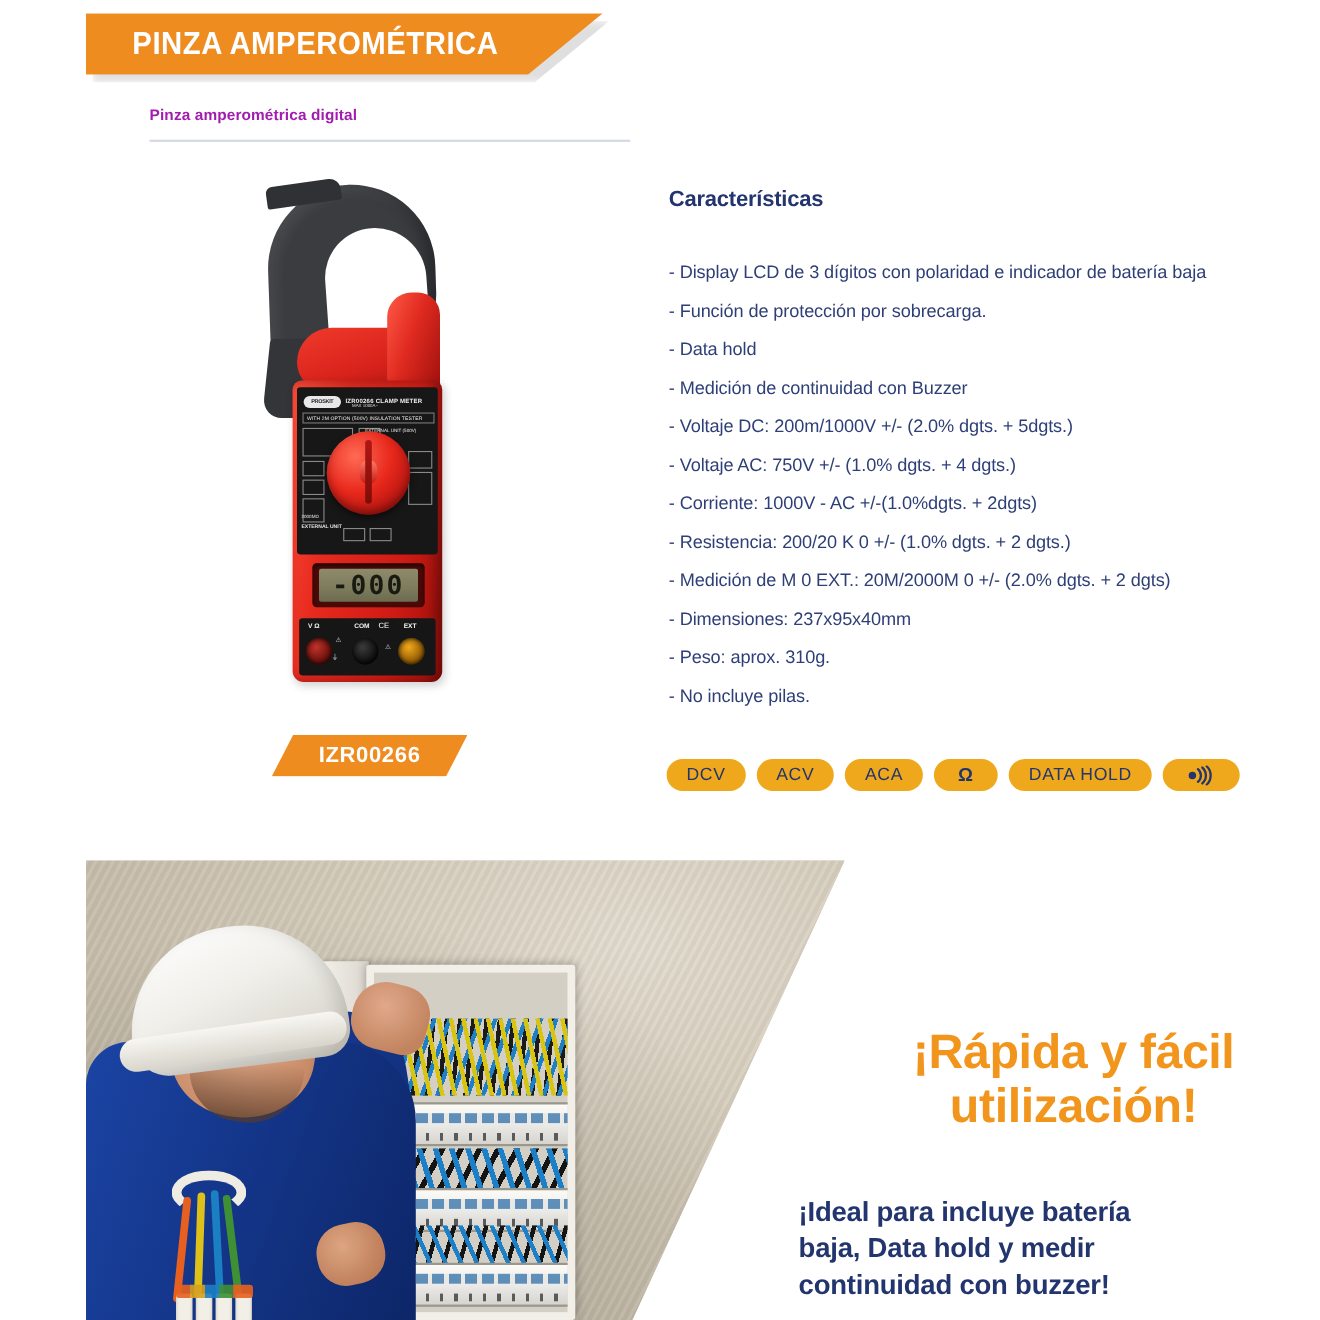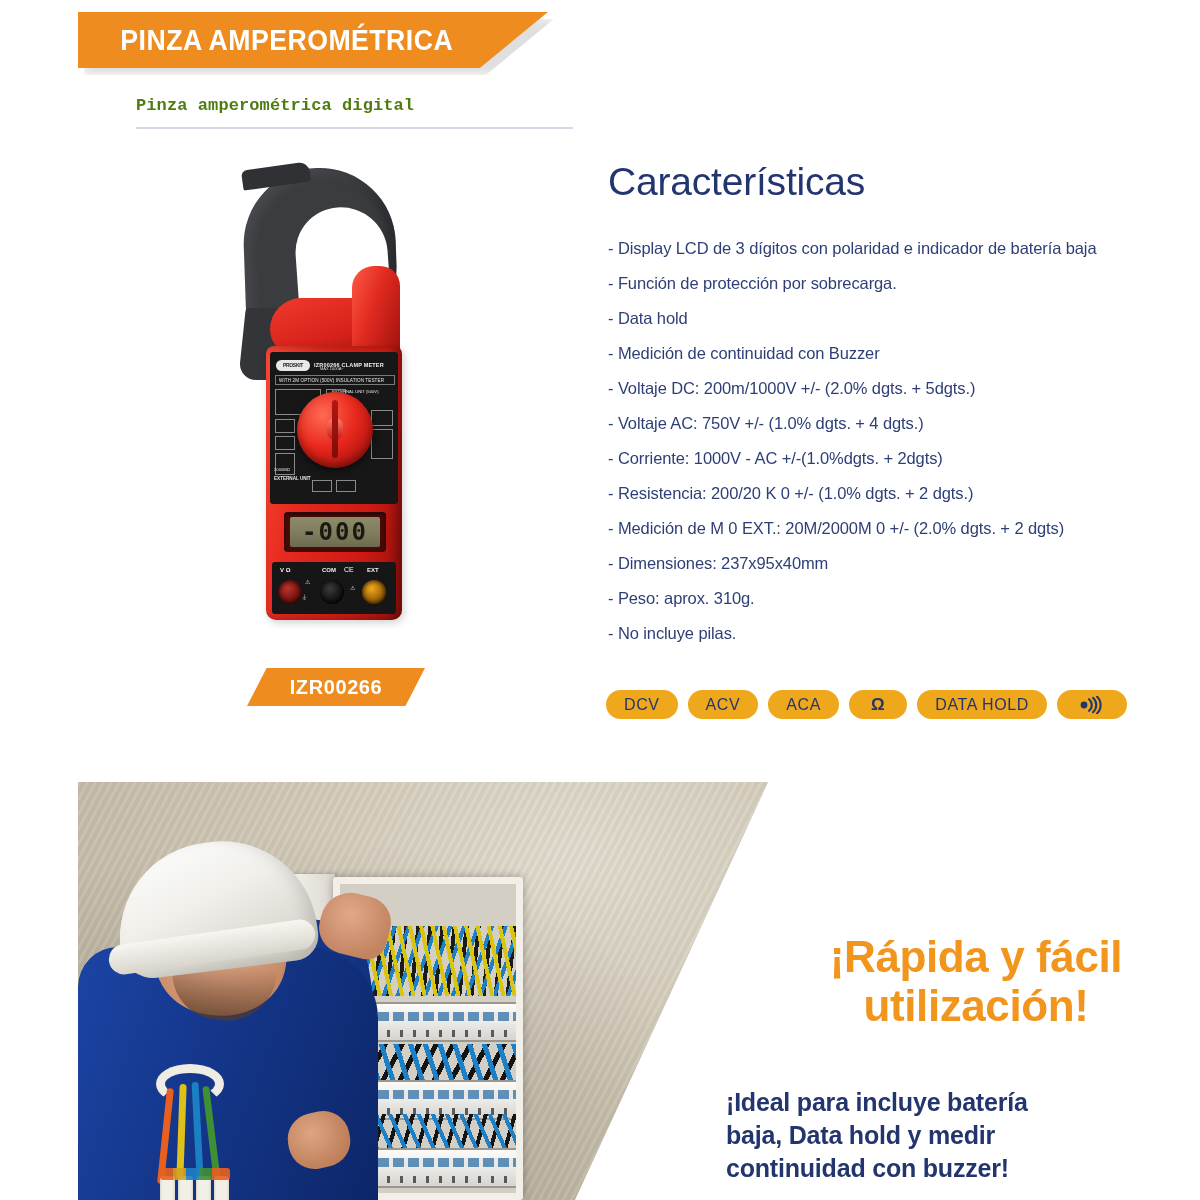--- a/index.html
+++ b/index.html
@@ -28,22 +28,22 @@
     color: #ffffff; font-size: 29px; font-weight: 700;
     letter-spacing: .5px; padding-left: 46px;
     font-family: "Liberation Sans", sans-serif;
     transform: scaleX(.92); transform-origin: left center;
     white-space: nowrap;
   }
 
   
   .subtitle {
     position: absolute; left: 136px; top: 96px;
-    font-size: 17px; font-weight: 700; color: #4d7c0f;
-    letter-spacing: .1px; white-space: nowrap; font-family: Liberation Mono, monospace;
+    font-size: 14px; font-weight: 700; color: #a21caf;
+    letter-spacing: .1px; white-space: nowrap;
   }
   .subtitle-rule {
     position: absolute; left: 136px; top: 127px; width: 437px; height: 2px;
     background: #d5d9e4;
   }
 
   
   .product { position: absolute; left: 222px; top: 160px; width: 220px; height: 480px; }
 
   
@@ -182,22 +182,22 @@
     position: absolute; inset: 0; background: #ef8c20;
     clip-path: polygon(11% 0, 100% 0, 89% 100%, 0 100%);
     display: flex; align-items: center; justify-content: center;
   }
   .sku-text {
     color: #fff; font-size: 20px; font-weight: 700; letter-spacing: .6px;
   }
 
   
   .feat-title {
-    position: absolute; left: 608px; top: 160px;
-    font-size: 39px; font-weight: 400; color: #23356e; letter-spacing: -.2px;
+    position: absolute; left: 608px; top: 170px;
+    font-size: 20px; font-weight: 700; color: #23356e; letter-spacing: -.2px;
   }
   .feat-list { position: absolute; left: 608px; top: 240px; width: 560px; }
   .feat-item {
     font-size: 16.5px; color: #2e3f77; line-height: 1.0;
     margin-bottom: 18.5px; white-space: nowrap; letter-spacing: -.1px;
   }
 
   
   .badges {
     position: absolute; left: 606px; top: 690px;

